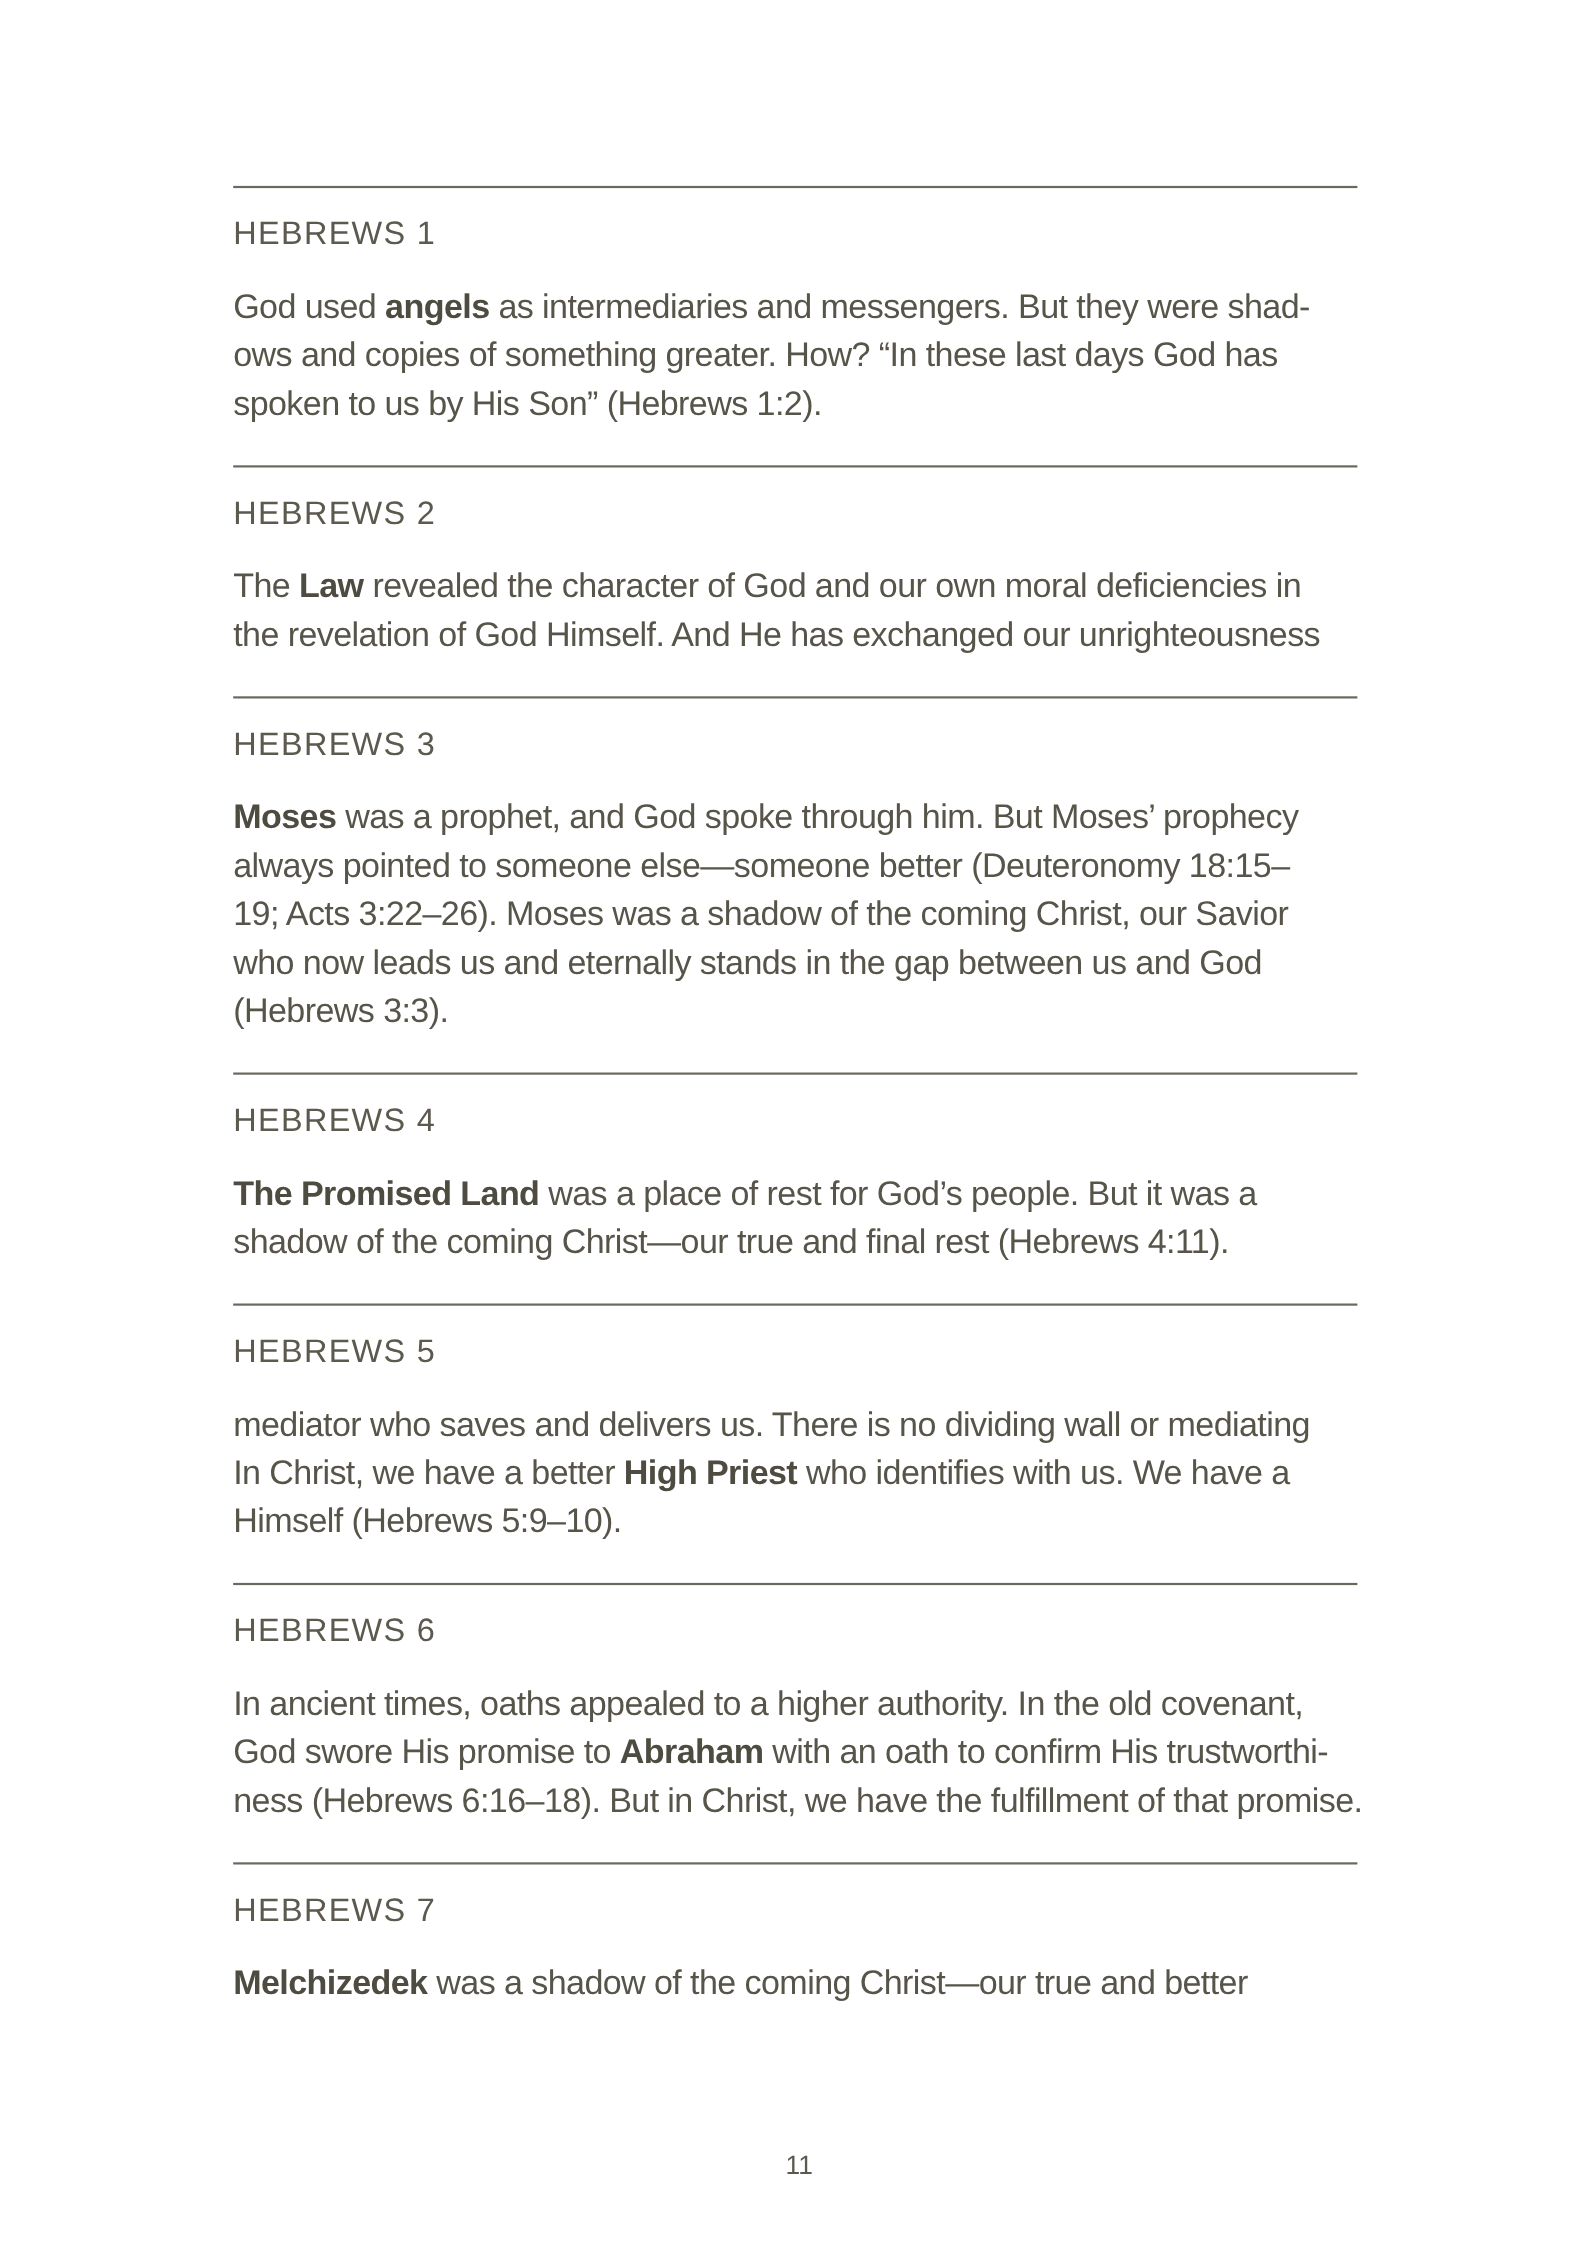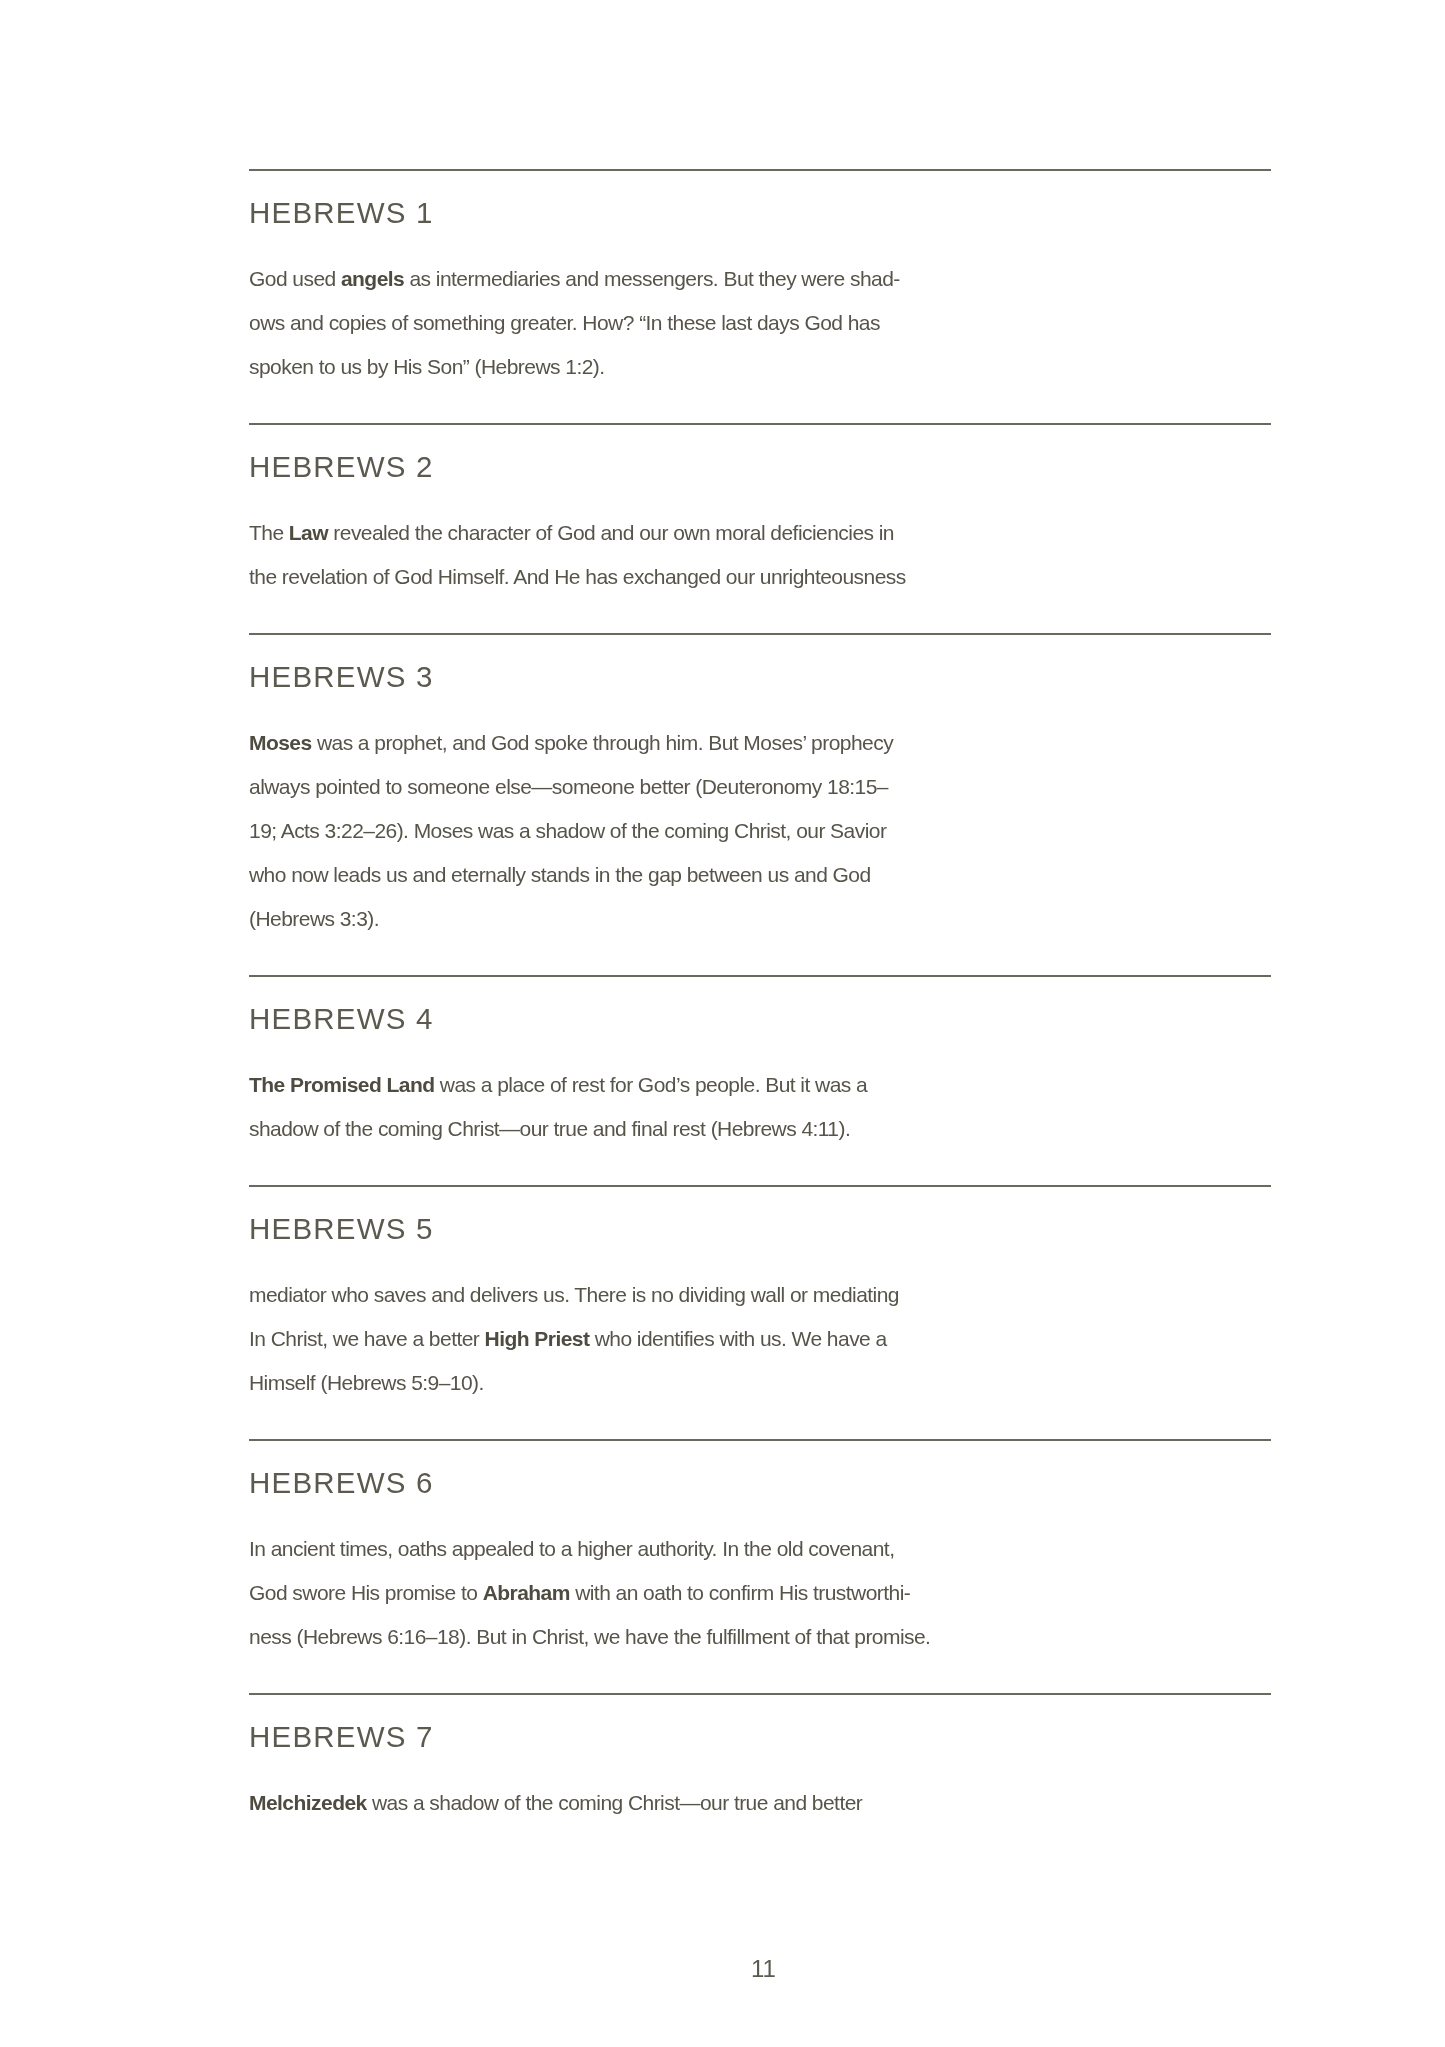--- a/index.html
+++ b/index.html
@@ -14,21 +14,20 @@
       overflow: hidden;
       font-family: "Liberation Sans", sans-serif;
       color: #57544a;
     }
     .page {
       position: absolute;
       left: 0;
       top: 0;
       width: 1190px;
       height: 2047px;
-      margin-left: 37px;
     }
     .column {
       position: absolute;
       left: 212px;
       top: 169px;
       width: 1022px;
     }
     .section {
       position: relative;
     }
@@ -41,21 +40,21 @@
       font-size: 29.5px;
       letter-spacing: 1.2px;
       line-height: 30px;
       margin-top: 27px;
       height: 30px;
       color: #5c594f;
       white-space: nowrap;
     }
     .body-text {
       margin-top: 29px;
-      font-size: 21px;
+      font-size: 31px;
       line-height: 44px;
       letter-spacing: -0.55px;
       color: #57544a;
     }
     .line {
       display: block;
       white-space: nowrap;
       height: 44px;
     }
     .bold {

